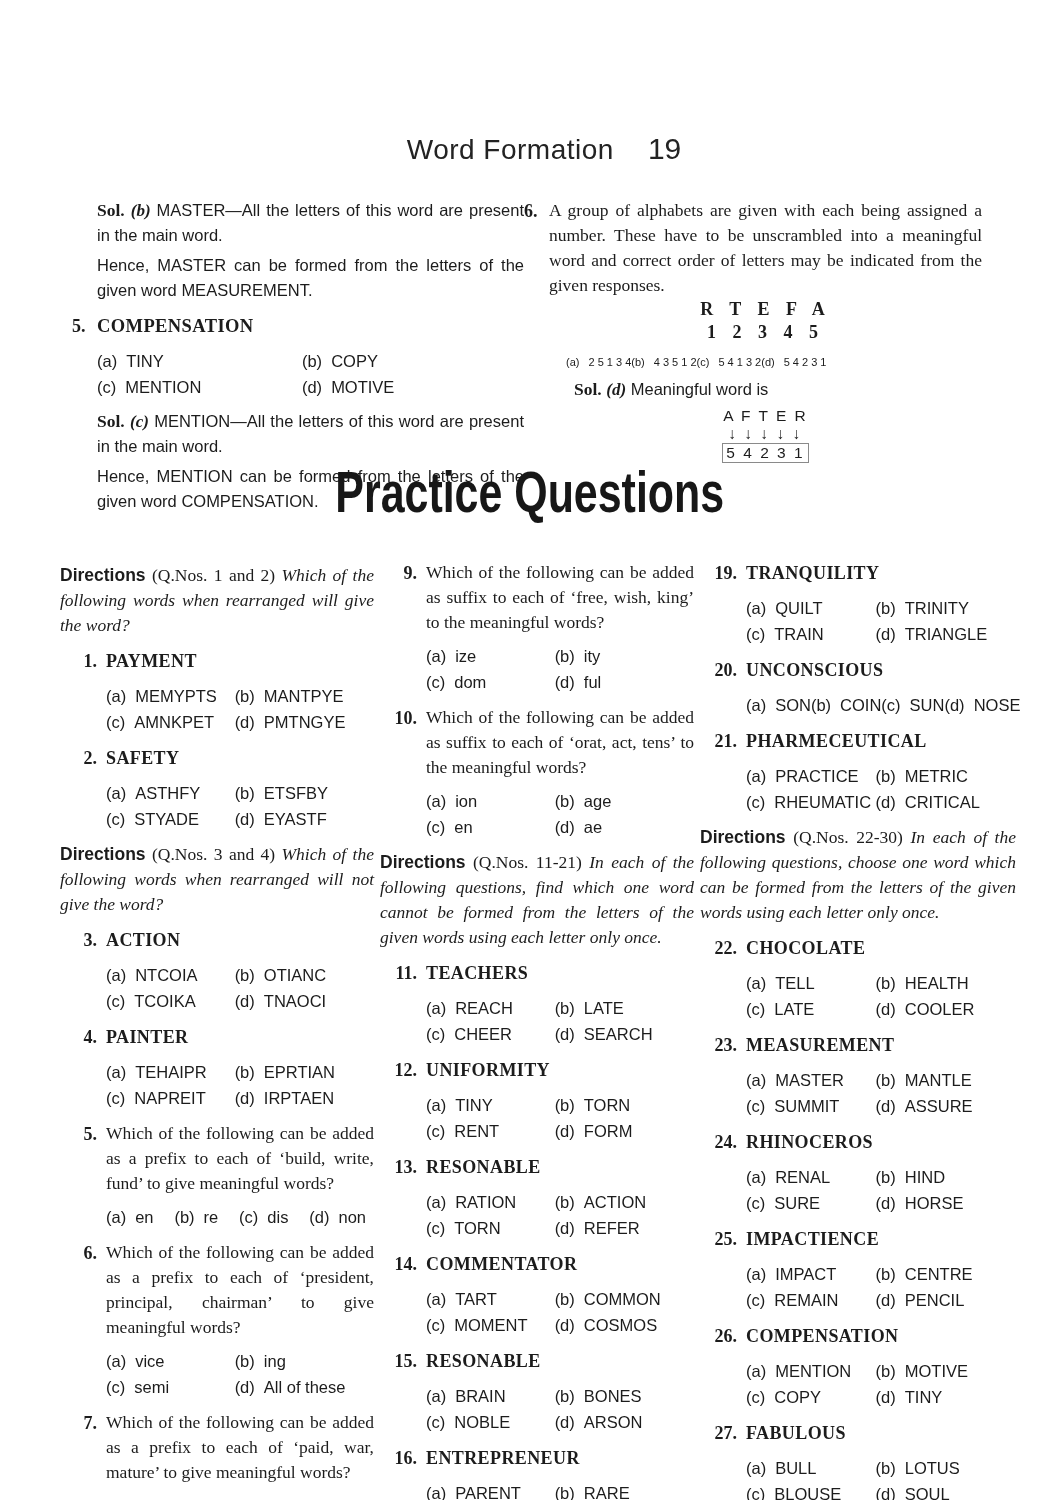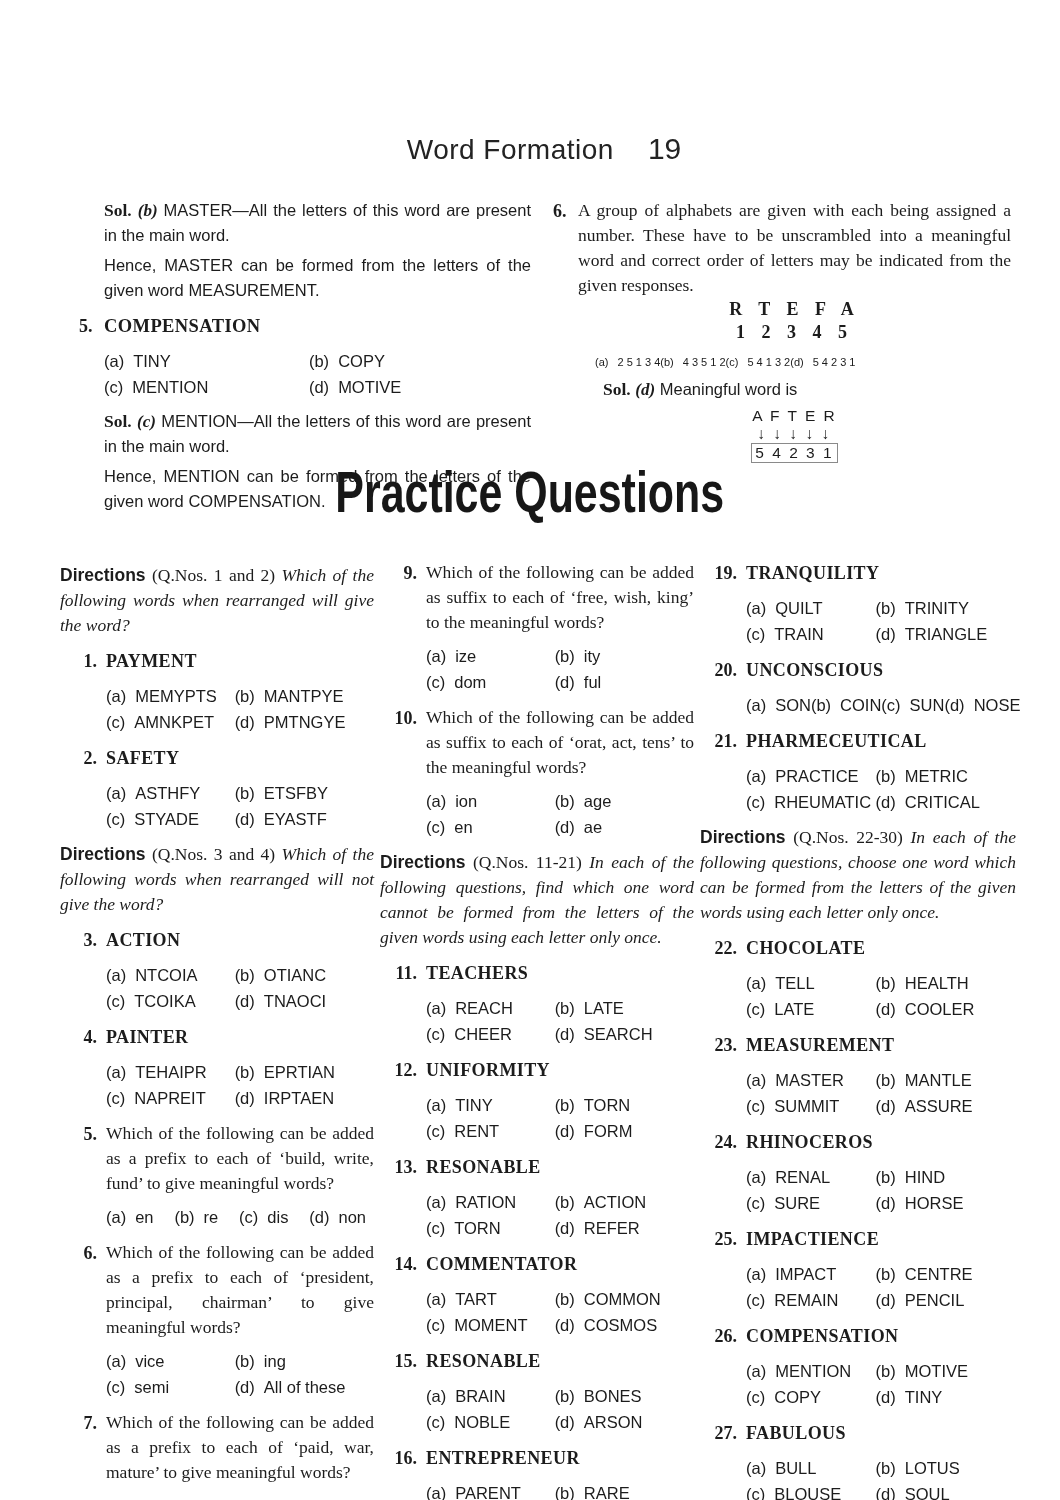--- a/index.html
+++ b/index.html
@@ -16,21 +16,21 @@
   .page-header {
     position:absolute; top:132px; left:14px; width:100%;
     text-align:center;
     font-family:"Liberation Sans", sans-serif;
     color:#232323;
   }
   .chapter-title { font-size:28px; letter-spacing:0.5px; }
   .page-number  { font-size:30px; margin-left:34px; }
 
   
-  .top-section { position:absolute; top:198px; left:79px; width:932px; display:flex; gap:22px; }
+  .top-section { position:absolute; top:198px; left:72px; width:932px; display:flex; }
   .tcol { }
   .tcol-left  { width:452px; }
   .tcol-right { width:458px; }
 
   .sol-para {
     margin:0 0 5px 25px;
     font-family:"Liberation Sans", sans-serif;
     font-size:16.5px; line-height:25px;
     text-align:justify;
   }

